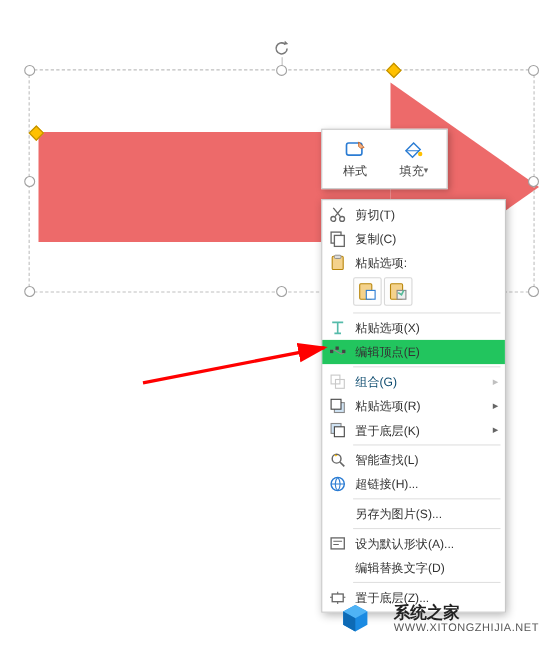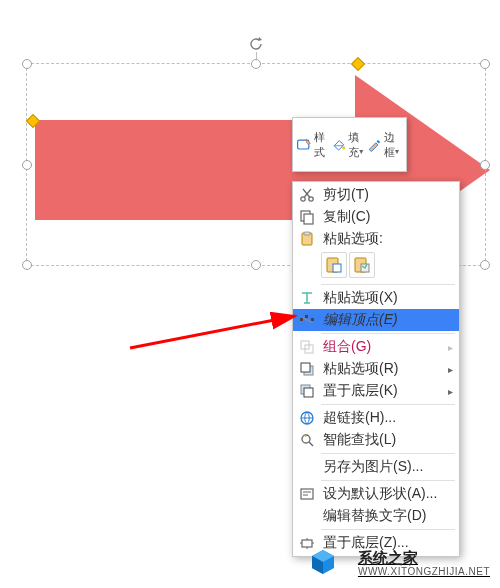--- a/index.html
+++ b/index.html
@@ -103,21 +103,21 @@
       height: 55px;
       background: #fff;
       border: 1px solid #c8c8c8;
       box-shadow: 2px 2px 6px rgba(0,0,0,0.25);
       display: flex;
       padding: 3px;
     }
     .mini-btn {
       flex: 1;
       display: flex;
-      flex-direction: row;
+      flex-direction: column;
       align-items: center;
       justify-content: center;
       gap: 2px;
       cursor: pointer;
     }
     .mini-btn svg { width: 20px; height: 20px; }
     .mini-label { font-size: 11px; color: #444; }
     .mini-drop {
       font-size: 8px;
       color: #666;
@@ -137,34 +137,34 @@
       padding: 2px 0;
     }
     .menu-item {
       display: flex;
       align-items: center;
       height: 22px;
       padding: 0 6px 0 4px;
       cursor: pointer;
       position: relative;
     }
-    .menu-item.hover { background: #3b82f6; font-style: italic; }
+    .menu-item.hover { background: #22c55e; }
     .menu-item.disabled { color: #b0b0b0; cursor: default; }
     .menu-icon {
       width: 20px;
       height: 18px;
       display: flex;
       align-items: center;
       justify-content: center;
       margin-right: 6px;
       flex-shrink: 0;
     }
     .menu-icon svg { width: 16px; height: 16px; }
-    .menu-text { flex: 1; font-size: 14px; color: #333; white-space: nowrap; }
-    .menu-item.disabled .menu-text { color: #be185d; }
+    .menu-text { flex: 1; font-size: 11px; color: #333; white-space: nowrap; }
+    .menu-item.disabled .menu-text { color: #0c4a6e; }
     .menu-arrow { font-size: 10px; color: #666; }
     .menu-item.disabled .menu-arrow { color: #c0c0c0; }
     .menu-sep {
       height: 1px;
       background: #e0e0e0;
       margin: 2px 4px 2px 28px;
     }
     .paste-opts {
       display: flex;
       gap: 2px;
@@ -194,21 +194,20 @@
     }
 
     
     .watermark {
       position: absolute;
       right: 10px;
       bottom: 8px;
       display: flex;
       align-items: center;
       gap: 20px;
-      text-decoration: underline;
     }
     .wm-logo svg { width: 30px; height: 30px; }
     .wm-text {
       display: flex;
       flex-direction: column;
       line-height: 1.1;
     }
     .wm-title { font-size: 15px; font-weight: bold; color: #222; }
     .wm-url { font-size: 10px; color: #555; letter-spacing: 0.5px; }
   </style>
@@ -251,27 +250,20 @@
       <span class="mini-label">样式</span>
     </div>
     <div class="mini-btn">
       <svg viewBox="0 0 20 20">
           <path d="M3 11l7-7 6 6-7 7-6-6z" fill="none" stroke="#2b7cd3" stroke-width="1.3"></path>
           <path d="M3 11h12" stroke="#2b7cd3" stroke-width="1"></path>
           <circle cx="16" cy="14" r="2" fill="#ffc000"></circle>
         </svg>
       <span><span class="mini-label">填充</span><span class="mini-drop">▾</span></span>
     </div>
-    <div class="mini-btn">
-      <svg viewBox="0 0 20 20">
-          <path d="M3 16l9-9 3 3-9 9z" fill="#f4b183" stroke="#2b7cd3" stroke-width="1.2"></path>
-          <path d="M13 5l2-2 3 3-2 2z" fill="#2b7cd3"></path>
-        </svg>
-      <span><span class="mini-label">边框</span><span class="mini-drop">▾</span></span>
-    </div>
   </div>
 
   <div class="context-menu">
     <div class="menu-item">
       <span class="menu-icon">
           <svg viewBox="0 0 16 16">
             <circle cx="4" cy="12" r="2.2" fill="none" stroke="#666" stroke-width="1.2"></circle>
             <circle cx="12" cy="12" r="2.2" fill="none" stroke="#666" stroke-width="1.2"></circle>
             <path d="M5.5 10L12 2M10.5 10L4 2" stroke="#666" stroke-width="1.2"></path>
           </svg>
@@ -359,35 +351,35 @@
             <rect x="5" y="5" width="9" height="9" fill="#fff" stroke="#444"></rect>
           </svg>
         </span>
       <span class="menu-text">置于底层(K)</span>
       <span class="menu-arrow">▸</span>
     </div>
     <div class="menu-sep"></div>
     <div class="menu-item">
       <span class="menu-icon">
           <svg viewBox="0 0 16 16">
-            <circle cx="8" cy="8" r="6" fill="none" stroke="#2b7cd3" stroke-width="1.3"></circle>
-            <path d="M2 8h12M8 2c3 3 3 9 0 12M8 2c-3 3-3 9 0 12" fill="none" stroke="#2b7cd3" stroke-width="1"></path>
-          </svg>
-        </span>
-      <span class="menu-text">超链接(H)...</span>
-    </div>
-    <div class="menu-item">
-      <span class="menu-icon">
-          <svg viewBox="0 0 16 16">
             <circle cx="7" cy="7" r="4" fill="none" stroke="#666" stroke-width="1.3"></circle>
             <path d="M10 10l4 4" stroke="#666" stroke-width="1.5"></path>
             <path d="M5 3l1 2 2-1" fill="#ffc000"></path>
           </svg>
         </span>
       <span class="menu-text">智能查找(L)</span>
+    </div>
+    <div class="menu-item">
+      <span class="menu-icon">
+          <svg viewBox="0 0 16 16">
+            <circle cx="8" cy="8" r="6" fill="none" stroke="#2b7cd3" stroke-width="1.3"></circle>
+            <path d="M2 8h12M8 2c3 3 3 9 0 12M8 2c-3 3-3 9 0 12" fill="none" stroke="#2b7cd3" stroke-width="1"></path>
+          </svg>
+        </span>
+      <span class="menu-text">超链接(H)...</span>
     </div>
     <div class="menu-sep"></div>
     <div class="menu-item">
       <span class="menu-icon"></span>
       <span class="menu-text">另存为图片(S)...</span>
     </div>
     <div class="menu-sep"></div>
     <div class="menu-item">
       <span class="menu-icon">
           <svg viewBox="0 0 16 16">

